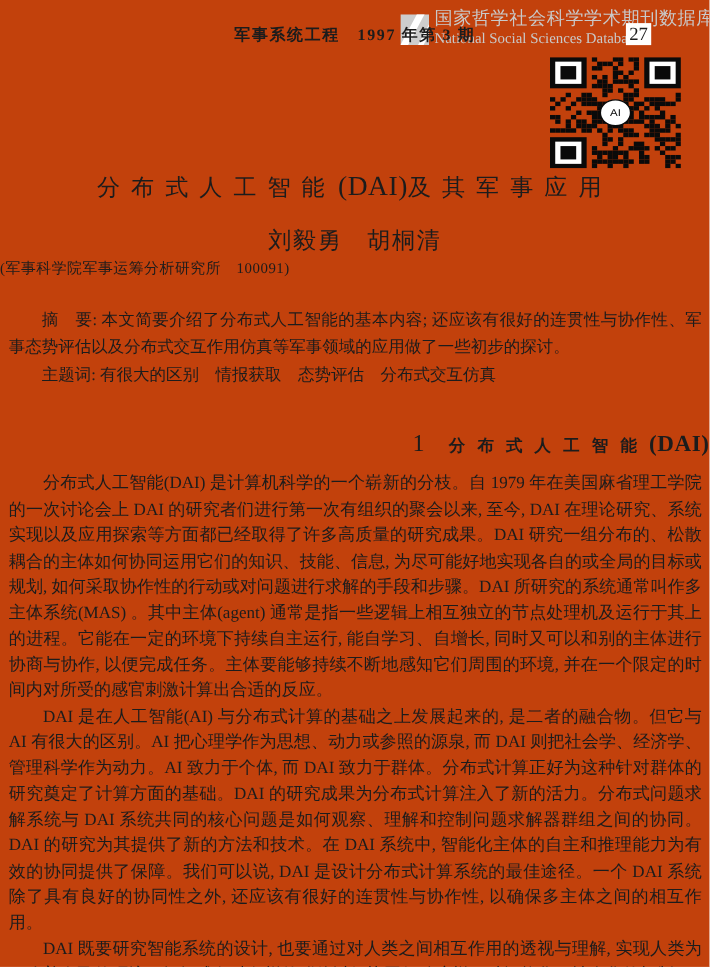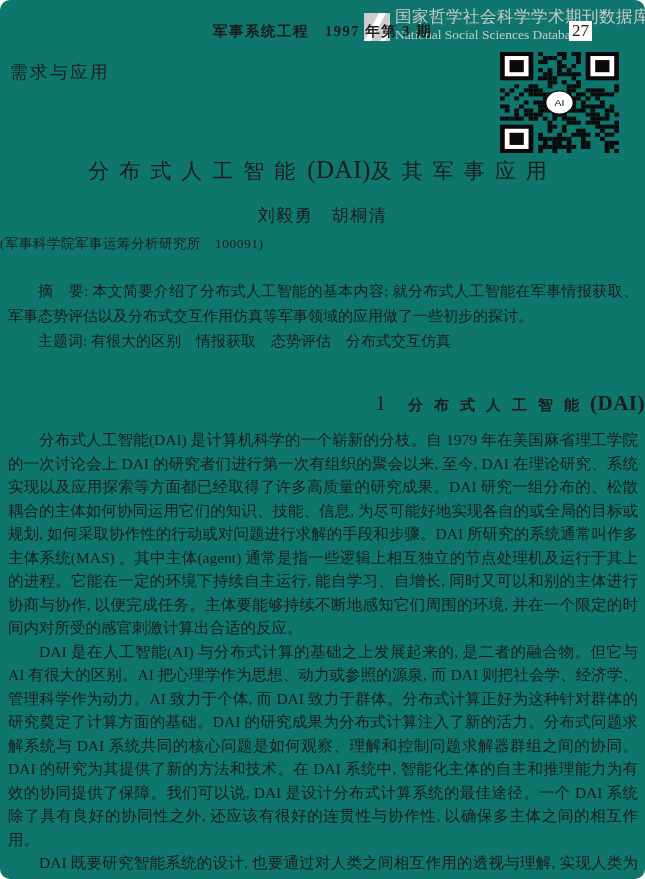--- a/index.html
+++ b/index.html
@@ -1,40 +1,39 @@
 <!DOCTYPE html>
 <html><head>
 <meta charset="utf-8">
 <style>
   html,body{margin:0;padding:0;background:#ffffff;}
   .page{
-    position:relative;width:645px;height:879px;background:#0f766e;
+    position:relative;width:645px;height:879px;background:#c2410c;
     font-family:"Liberation Serif","DejaVu Serif",serif;color:#1c1c1c;
     overflow:hidden;
-    border-radius:10px;
   }
   
   .watermark{position:absolute;left:364px;top:8px;width:281px;color:#c9c9c9;z-index:1;line-height:1.15;}
   .wm-logo{position:absolute;left:0;top:5px;}
   .wm-cn{margin-left:31px;font-size:16.5px;letter-spacing:0.5px;white-space:nowrap;}
   .wm-en{margin-left:31px;font-size:13.5px;white-space:nowrap;}
   
   .journal-header{position:absolute;left:213px;top:22px;font-size:14.5px;letter-spacing:1.5px;z-index:2;white-space:nowrap;font-weight:bold;}
   .journal-header .issue{margin-left:16px;}
   .page-number{position:absolute;left:569px;top:21px;font-size:17px;z-index:2;background:#fffffe;padding:0 3px;}
   .column-label{position:absolute;left:10px;top:60px;font-size:17.5px;letter-spacing:2.5px;z-index:2;}
   
   .qr{position:absolute;left:500px;top:52px;width:119px;height:101px;z-index:3;}
   .qr svg{display:block;width:100%;height:100%;}
   
   .title{position:absolute;left:0;top:156px;width:100%;margin:0;text-align:center;
          font-size:21px;font-weight:normal;white-space:nowrap;z-index:2;}
   .title .zh-sp{letter-spacing:10px;}
   .title .latin{font-size:25px;letter-spacing:0.5px;margin-left:2px;}
-  .authors{position:absolute;left:0;top:204px;width:100%;text-align:center;font-size:17px;letter-spacing:1.5px;}
+  .authors{position:absolute;left:0;top:204px;width:100%;text-align:center;font-size:21px;letter-spacing:1.5px;}
   .affiliation{position:absolute;left:0;top:235px;width:100%;font-size:13.5px;letter-spacing:0.5px;}
   
   .abstract-block{position:absolute;left:8px;top:279px;width:630px;font-size:15px;line-height:25px;text-align:justify;}
   .abstract-block p{margin:0;text-indent:2em;}
   
   .section-heading{position:absolute;left:0;top:390px;width:100%;text-align:right;white-space:nowrap;}
   .section-heading .sec-num{font-size:22px;margin-right:22px;}
   .section-heading .sec-zh{font-size:15px;font-weight:bold;letter-spacing:11px;}
   .section-heading .sec-latin{font-size:21px;font-weight:bold;letter-spacing:0.5px;}
   
@@ -53,21 +52,20 @@
       <polygon points="16,28 26,9 26,18 21,28" fill="#ffffff"></polygon>
     </svg>
     <div class="wm-cn">国家哲学社会科学学术期刊数据库</div>
     <div class="wm-en">National Social Sciences Database</div>
   </div>
 
   <div class="journal-header">
     <span>军事系统工程</span><span class="issue">1997 年第 3 期</span>
   </div>
   <div class="page-number">27</div>
-  <div class="column-label">需求与应用</div>
 
   <div class="qr">
     <svg id="qr-svg" viewBox="0 0 125 125" preserveAspectRatio="none" fill="#0a0a0a">
         <rect x="40" y="0" width="5" height="5"></rect>
         <rect x="60" y="0" width="5" height="5"></rect>
         <rect x="65" y="0" width="5" height="5"></rect>
         <rect x="75" y="0" width="5" height="5"></rect>
         <rect x="80" y="0" width="5" height="5"></rect>
         <rect x="45" y="5" width="5" height="5"></rect>
         <rect x="50" y="5" width="5" height="5"></rect>
@@ -297,21 +295,21 @@
         <text x="62.5" y="66.5" text-anchor="middle" font-size="11" font-family="sans-serif" fill="#0a0a0a">AI</text>
       </svg>
   </div>
 
   <h1 class="title"><span class="zh-sp">分布式人工智能</span><span class="latin">(DAI)</span><span class="zh-sp">及其军事应用</span></h1>
 
   <div class="authors">刘毅勇　胡桐清</div>
   <div class="affiliation">(军事科学院军事运筹分析研究所　100091)</div>
 
   <div class="abstract-block">
-    <p><span>摘　要:</span><span> 本文简要介绍了分布式人工智能的基本内容; 就分布式人工智能在军事情报获取、军事态势评估以及分布式交互作用仿真等军事领域的应用做了一些初步的探讨。</span></p>
+    <p><span>摘　要:</span><span> 本文简要介绍了分布式人工智能的基本内容; 还应该有很好的连贯性与协作性、军事态势评估以及分布式交互作用仿真等军事领域的应用做了一些初步的探讨。</span></p>
     <p><span>主题词:</span><span> 有很大的区别　情报获取　态势评估　分布式交互仿真</span></p>
   </div>
 
   <div class="section-heading"><span class="sec-num">1</span><span class="sec-zh">分布式人工智能</span><span class="sec-latin">(DAI)</span></div>
 
   <div class="body-text">
     <p>分布式人工智能(DAI) 是计算机科学的一个崭新的分枝。自 1979 年在美国麻省理工学院的一次讨论会上 DAI 的研究者们进行第一次有组织的聚会以来, 至今, DAI 在理论研究、系统实现以及应用探索等方面都已经取得了许多高质量的研究成果。DAI 研究一组分布的、松散耦合的主体如何协同运用它们的知识、技能、信息, 为尽可能好地实现各自的或全局的目标或规划, 如何采取协作性的行动或对问题进行求解的手段和步骤。DAI 所研究的系统通常叫作多主体系统(MAS) 。其中主体(agent) 通常是指一些逻辑上相互独立的节点处理机及运行于其上的进程。它能在一定的环境下持续自主运行, 能自学习、自增长, 同时又可以和别的主体进行协商与协作, 以便完成任务。主体要能够持续不断地感知它们周围的环境, 并在一个限定的时间内对所受的感官刺激计算出合适的反应。</p>
     <p>DAI 是在人工智能(AI) 与分布式计算的基础之上发展起来的, 是二者的融合物。但它与 AI 有很大的区别。AI 把心理学作为思想、动力或参照的源泉, 而 DAI 则把社会学、经济学、管理科学作为动力。AI 致力于个体, 而 DAI 致力于群体。分布式计算正好为这种针对群体的研究奠定了计算方面的基础。DAI 的研究成果为分布式计算注入了新的活力。分布式问题求解系统与 DAI 系统共同的核心问题是如何观察、理解和控制问题求解器群组之间的协同。DAI 的研究为其提供了新的方法和技术。在 DAI 系统中, 智能化主体的自主和推理能力为有效的协同提供了保障。我们可以说, DAI 是设计分布式计算系统的最佳途径。一个 DAI 系统除了具有良好的协同性之外, 还应该有很好的连贯性与协作性, 以确保多主体之间的相互作用。</p>
     <p>DAI 既要研究智能系统的设计, 也要通过对人类之间相互作用的透视与理解, 实现人类为了改善自己的环境而组织成各种各样的群体以便协同行动这样一种智能化、社会化的机制。</p>
   </div>

